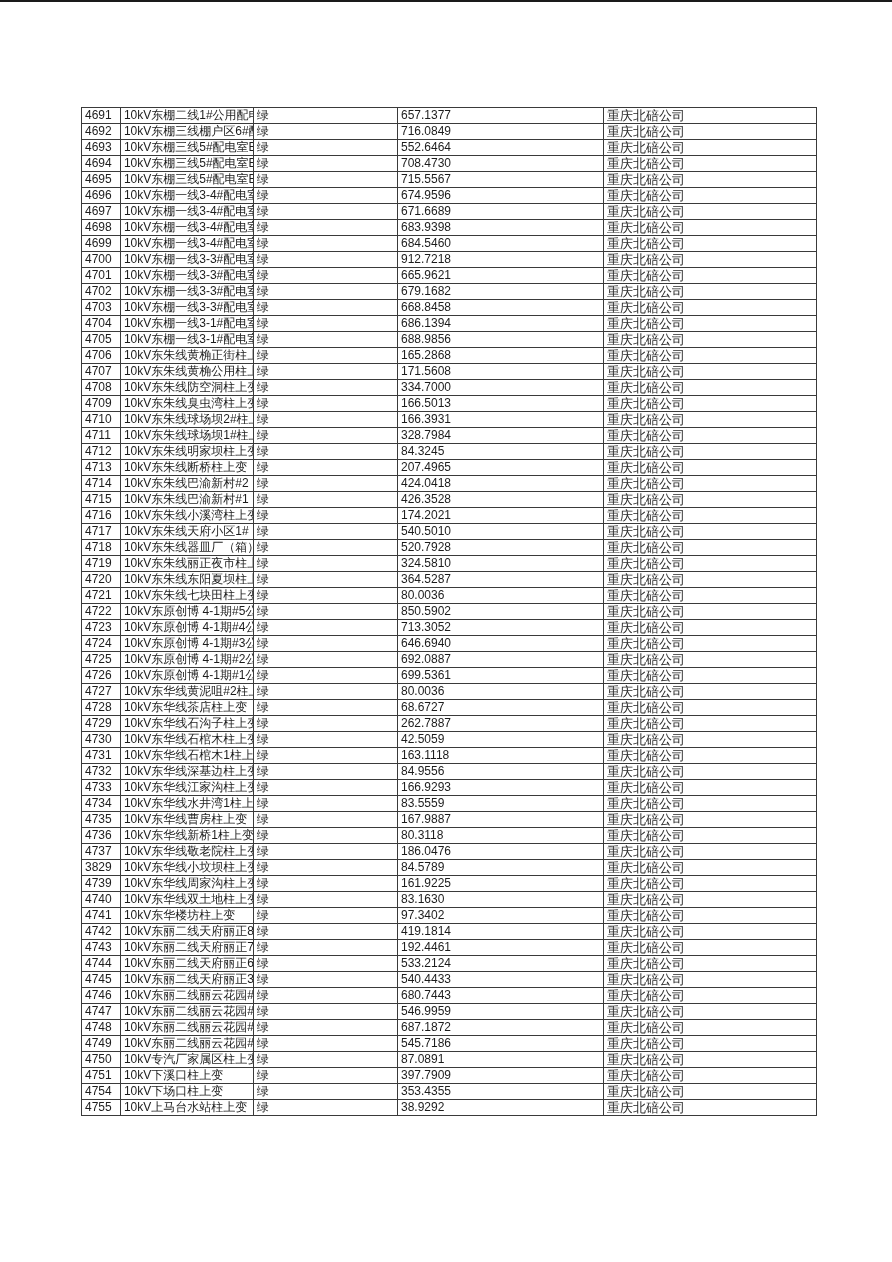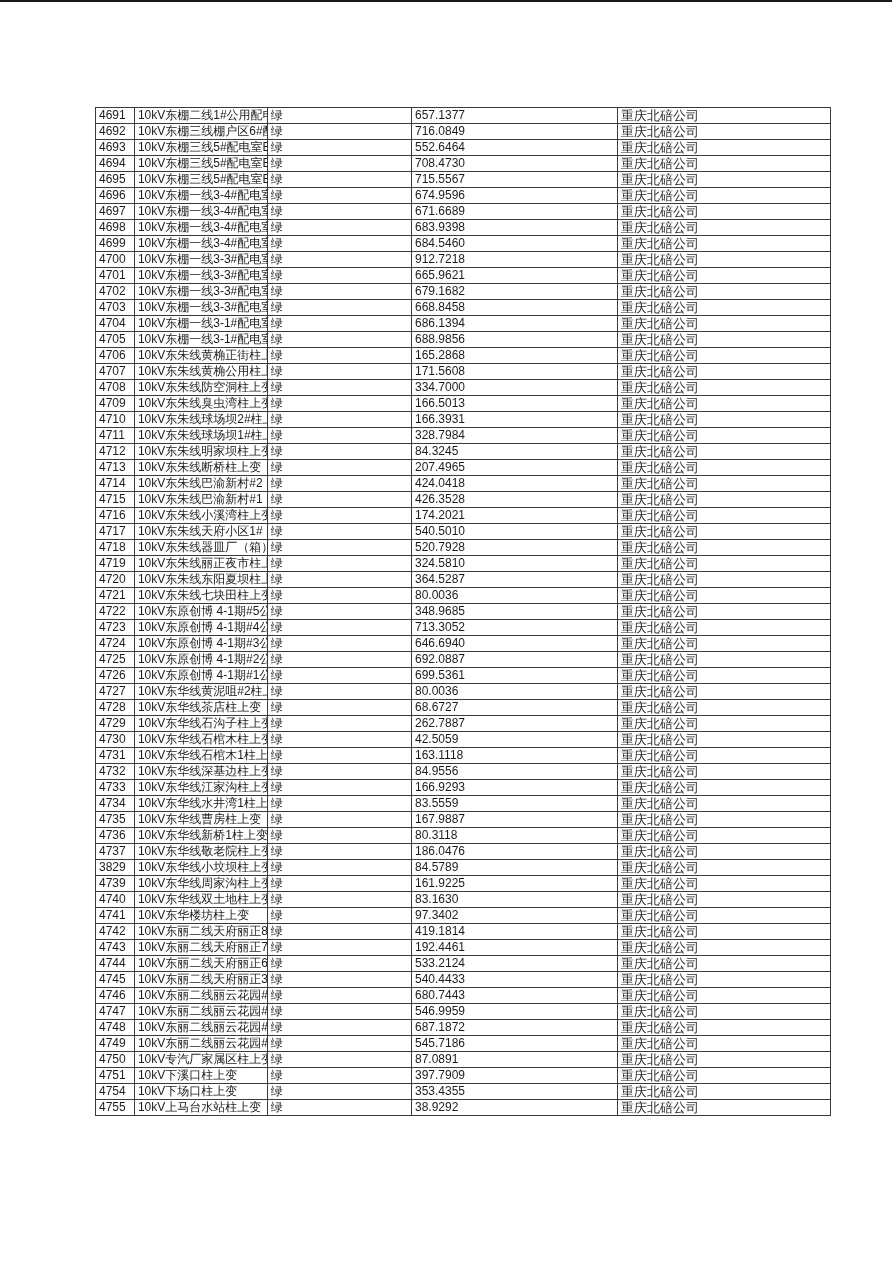--- a/index.html
+++ b/index.html
@@ -16,21 +16,21 @@
     overflow: hidden;
   }
   .window-top-edge {
     position: absolute;
     left: 0; top: 0;
     width: 892px; height: 2px;
     background: #1a1a1a;
   }
   table.data-table {
     position: absolute;
-    left: 95px;
+    left: 81px;
     top: 107px;
     border-collapse: collapse;
     table-layout: fixed;
     width: 736px;
     font-size: 12px;
     color: #1c1c1c;
   }
   table.data-table td {
     border: 1px solid #3a3a3a;
     height: 15px;
@@ -274,21 +274,21 @@
       <td class="col-id">4721</td>
       <td class="col-name">10kV东朱线七块田柱上变</td>
       <td class="col-status">绿</td>
       <td class="col-value">80.0036</td>
       <td class="col-company">重庆北碚公司</td>
     </tr>
         <tr>
       <td class="col-id">4722</td>
       <td class="col-name">10kV东原创博 4-1期#5公</td>
       <td class="col-status">绿</td>
-      <td class="col-value">348.9685</td>
+      <td class="col-value">850.5902</td>
       <td class="col-company">重庆北碚公司</td>
     </tr>
         <tr>
       <td class="col-id">4723</td>
       <td class="col-name">10kV东原创博 4-1期#4公</td>
       <td class="col-status">绿</td>
       <td class="col-value">713.3052</td>
       <td class="col-company">重庆北碚公司</td>
     </tr>
         <tr>

